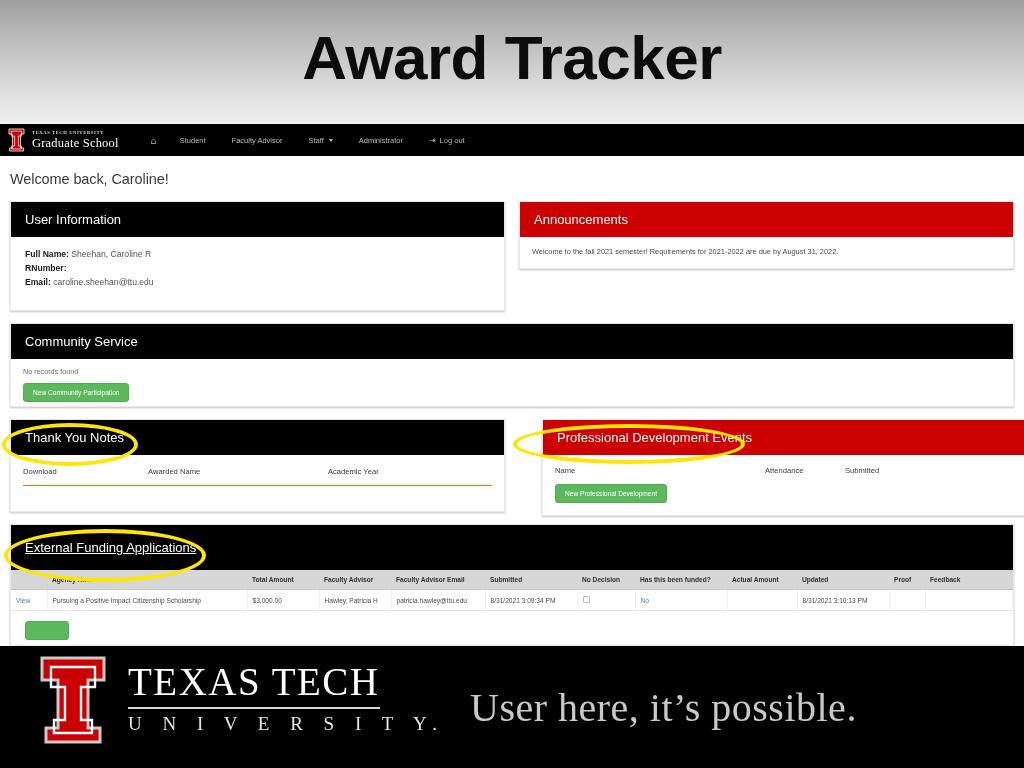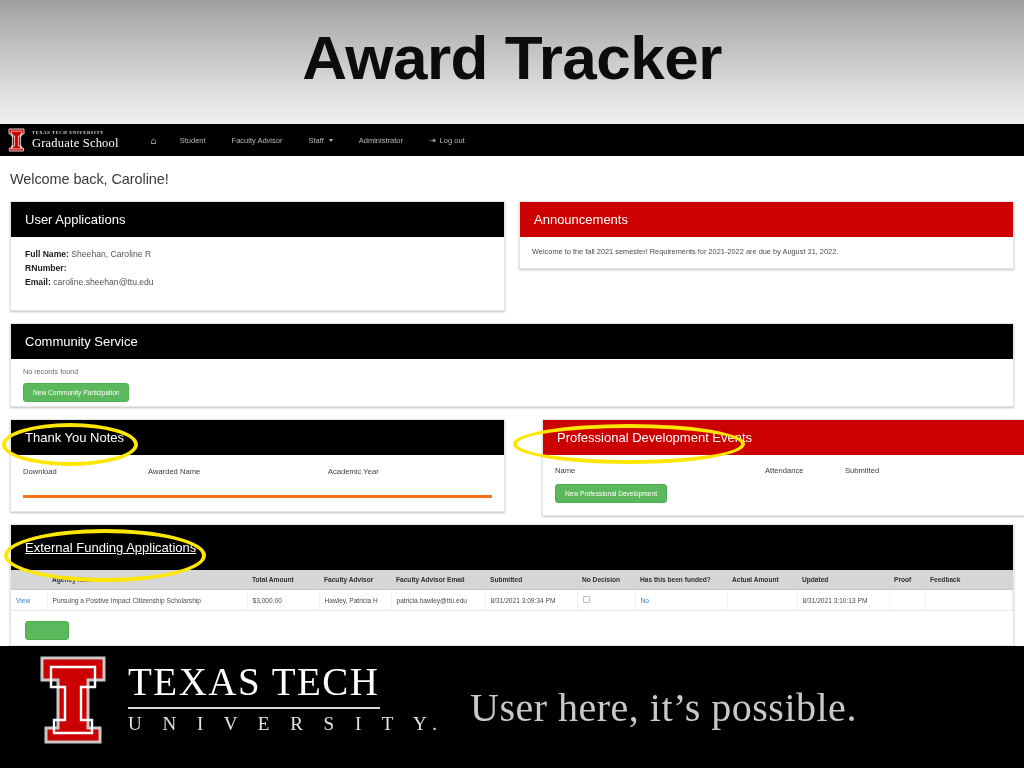--- a/index.html
+++ b/index.html
@@ -90,21 +90,21 @@
 
   .btn-green {
     display: inline-block; background: #5cb85c; border: 1px solid #4cae4c;
     color: #ffffff; font-size: 6.6px; padding: 5px 9px; border-radius: 3px;
     white-space: nowrap;
   }
 
   
   .thead-row {
     display: flex; font-size: 7.6px; color: #2a2a2a; font-weight: bold;
-    border-bottom: 3px solid #f97316; padding-bottom: 19px;
+    border-bottom: 1px solid #f97316; padding-bottom: 9px;
   }
   .thead-row.plain { font-weight: normal; color: #3b3b3b; }
 
   
   .ext-table { width: 100%; border-collapse: collapse; }
   .ext-table th {
     background: #d6d6d6; color: #2f2f2f; font-size: 6.6px; font-weight: bold;
     text-align: left; padding: 6px 5px; white-space: nowrap;
     border-bottom: 1px solid #c7c7c7;
   }
@@ -189,21 +189,21 @@
           <span class="logout-ico">⇥</span>
           <span>Log out</span>
         </span>
       </div>
     </div>
 
     <div class="welcome">Welcome back, Caroline!</div>
 
     <div class="card" style="left:10px; top:77px; width:495px; height:110px;">
       <div class="card-head head-black">
-        <span>User Applications</span>
+        <span>User Information</span>
       </div>
       <div class="card-body">
         <div class="kv">
           <b>Full Name:</b>
           <span>Sheehan, Caroline R</span>
         </div>
         <div class="kv">
           <b>RNumber:</b>
           <span></span>
         </div>

